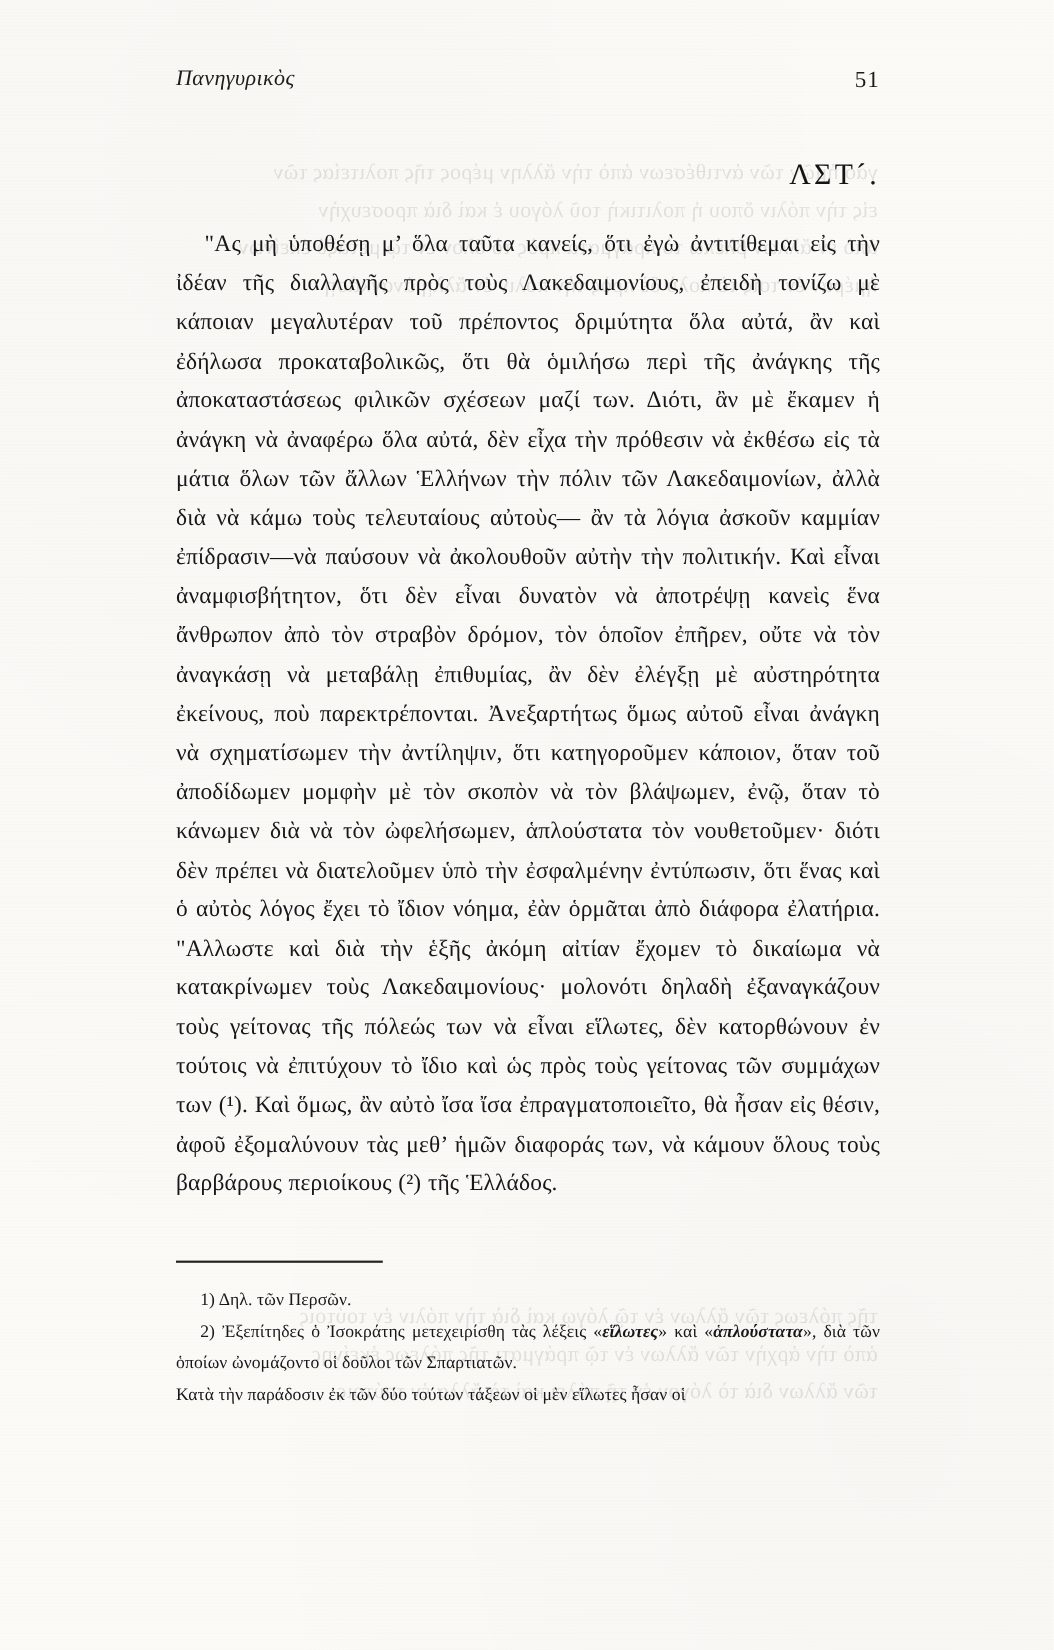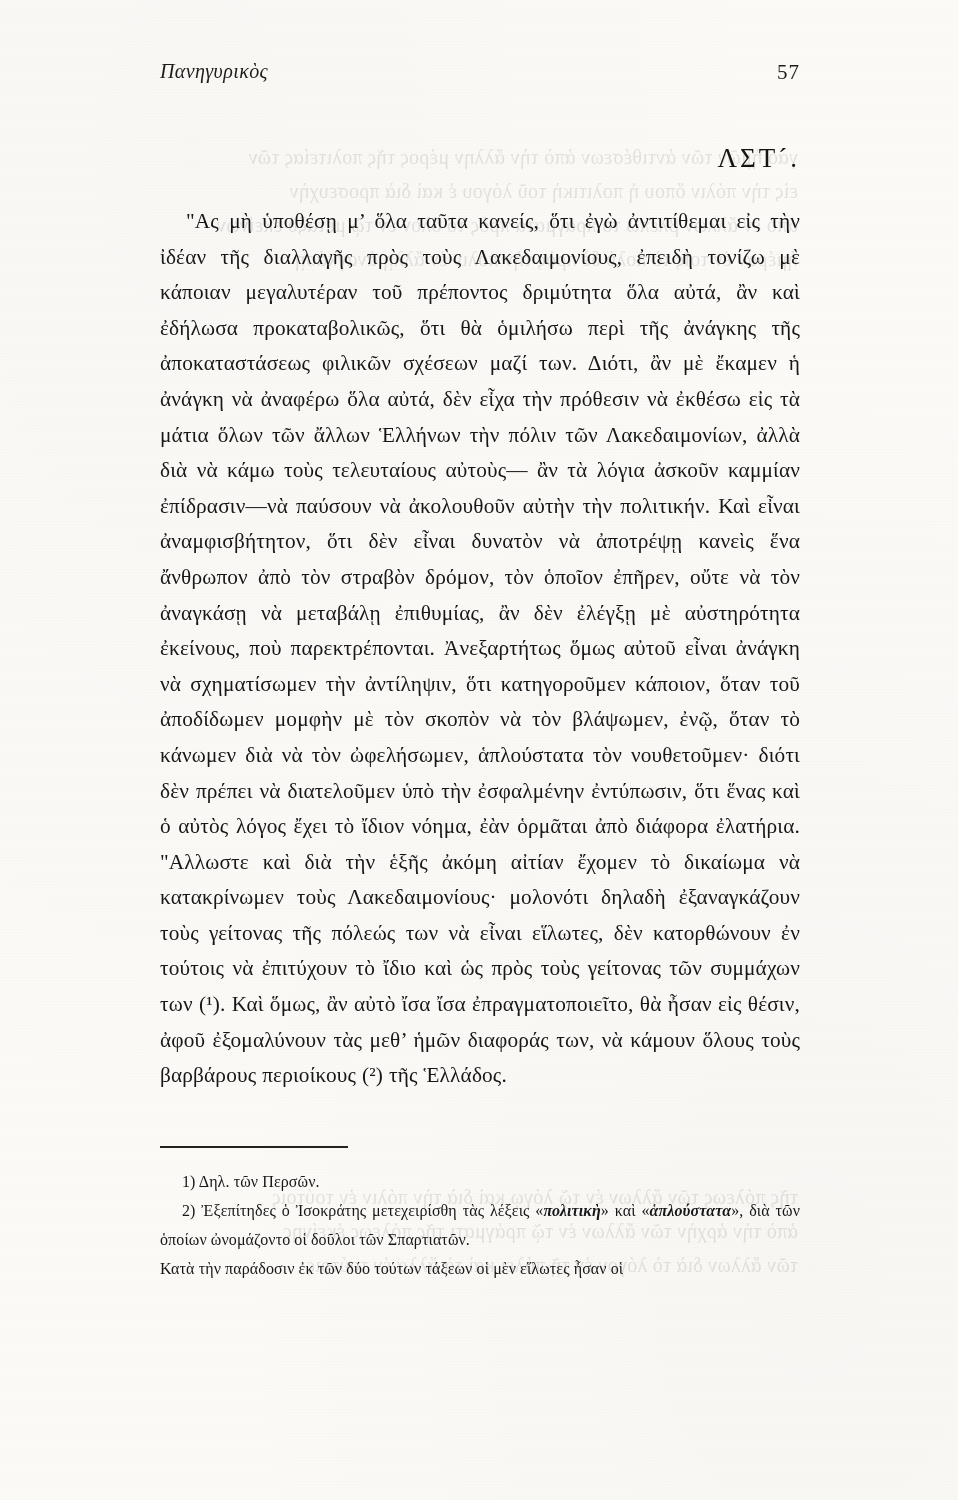--- a/index.html
+++ b/index.html
@@ -132,29 +132,29 @@
 ἡμέραν ἐν τοῖς τὸ πολὺ δὲ πρὸς τὴν πόλιν ἐν ἄλλῃ ἀναγκάσῃ</div>
 
   <div class="bleed bleed-bottom">τῆς πόλεως τῶν ἄλλων ἐν τῷ λόγῳ καὶ διὰ τὴν πόλιν ἐν τούτοις
 ἀπὸ τὴν ἀρχὴν τῶν ἄλλων ἐν τῷ πράγματι τῆς πόλεως ἐκείνης
 τῶν ἄλλων διὰ τὸ λόγον ἐν τῇ πόλει καὶ τὰ ἄλλα ἐν τούτοις</div>
 
   <div class="content">
 
     <div class="header">
       <div class="running-title">Πανηγυρικὸς</div>
-      <div class="page-number">57</div>
+      <div class="page-number">51</div>
     </div>
 
     <div class="section-number">ΛΣΤ´.</div>
 
     <div class="body-text"><span class="indent"></span><span>"Ας μὴ ὑποθέσῃ μ’ ὅλα ταῦτα κανείς, ὅτι ἐγὼ ἀντιτίθεμαι εἰς τὴν ἰδέαν τῆς διαλλαγῆς πρὸς τοὺς Λακεδαιμονίους, ἐπειδὴ τονίζω μὲ κάποιαν μεγαλυτέραν τοῦ πρέποντος δριμύτητα ὅλα αὐτά, ἂν καὶ ἐδήλωσα προκαταβολικῶς, ὅτι θὰ ὁμιλήσω περὶ τῆς ἀνάγκης τῆς ἀποκαταστάσεως φιλικῶν σχέσεων μαζί των. Διότι, ἂν μὲ ἔκαμεν ἡ ἀνάγκη νὰ ἀναφέρω ὅλα αὐτά, δὲν εἶχα τὴν πρόθεσιν νὰ ἐκθέσω εἰς τὰ μάτια ὅλων τῶν ἄλλων Ἑλλήνων τὴν πόλιν τῶν Λακεδαιμονίων, ἀλλὰ διὰ νὰ κάμω τοὺς τελευταίους αὐτοὺς— ἂν τὰ λόγια ἀσκοῦν καμμίαν ἐπίδρασιν—νὰ παύσουν νὰ ἀκολουθοῦν αὐτὴν τὴν πολιτικήν. Καὶ εἶναι ἀναμφισβήτητον, ὅτι δὲν εἶναι δυνατὸν νὰ ἀποτρέψῃ κανεὶς ἕνα ἄνθρωπον ἀπὸ τὸν στραβὸν δρόμον, τὸν ὁποῖον ἐπῆρεν, οὔτε νὰ τὸν ἀναγκάσῃ νὰ μεταβάλῃ ἐπιθυμίας, ἂν δὲν ἐλέγξῃ μὲ αὐστηρότητα ἐκείνους, ποὺ παρεκτρέπονται. Ἀνεξαρτήτως ὅμως αὐτοῦ εἶναι ἀνάγκη νὰ σχηματίσωμεν τὴν ἀντίληψιν, ὅτι κατηγοροῦμεν κάποιον, ὅταν τοῦ ἀποδίδωμεν μομφὴν μὲ τὸν σκοπὸν νὰ τὸν βλάψωμεν, ἐνῷ, ὅταν τὸ κάνωμεν διὰ νὰ τὸν ὠφελήσωμεν, ἁπλούστατα τὸν νουθετοῦμεν· διότι δὲν πρέπει νὰ διατελοῦμεν ὑπὸ τὴν ἐσφαλμένην ἐντύπωσιν, ὅτι ἕνας καὶ ὁ αὐτὸς λόγος ἔχει τὸ ἴδιον νόημα, ἐὰν ὁρμᾶται ἀπὸ διάφορα ἐλατήρια. "Αλλωστε καὶ διὰ τὴν ἑξῆς ἀκόμη αἰτίαν ἔχομεν τὸ δικαίωμα νὰ κατακρίνωμεν τοὺς Λακεδαιμονίους· μολονότι δηλαδὴ ἐξαναγκάζουν τοὺς γείτονας τῆς πόλεώς των νὰ εἶναι εἵλωτες, δὲν κατορθώνουν ἐν τούτοις νὰ ἐπιτύχουν τὸ ἴδιο καὶ ὡς πρὸς τοὺς γείτονας τῶν συμμάχων των (¹). Καὶ ὅμως, ἂν αὐτὸ ἴσα ἴσα ἐπραγματοποιεῖτο, θὰ ἦσαν εἰς θέσιν, ἀφοῦ ἐξομαλύνουν τὰς μεθ’ ἡμῶν διαφοράς των, νὰ κάμουν ὅλους τοὺς βαρβάρους περιοίκους (²) τῆς Ἑλλάδος.</span></div>
 
     <div class="rule"></div>
 
     <div class="footnotes">
       <div class="fn"><span class="fn-indent"></span><span>1)</span> <span>Δηλ. τῶν Περσῶν.</span></div>
-      <div class="fn"><span class="fn-indent"></span><span>2)</span> <span>Ἐξεπίτηδες ὁ Ἰσοκράτης  μετεχειρίσθη  τὰς  λέξεις «</span><span class="bi">πολιτικὴ</span><span>» καὶ «</span><span class="bi">ἁπλούστατα</span><span>», διὰ  τῶν  ὁποίων  ὠνομάζοντο  οἱ  δοῦλοι τῶν Σπαρτιατῶν.</span></div>
+      <div class="fn"><span class="fn-indent"></span><span>2)</span> <span>Ἐξεπίτηδες ὁ Ἰσοκράτης  μετεχειρίσθη  τὰς  λέξεις «</span><span class="bi">εἵλωτες</span><span>» καὶ «</span><span class="bi">ἁπλούστατα</span><span>», διὰ  τῶν  ὁποίων  ὠνομάζοντο  οἱ  δοῦλοι τῶν Σπαρτιατῶν.</span></div>
       <div class="fn"><span>Κατὰ τὴν παράδοσιν ἐκ τῶν δύο τούτων τάξεων οἱ μὲν εἵλωτες ἦσαν οἱ</span></div>
     </div>
 
   </div>
 </div>
 
 </body></html>

